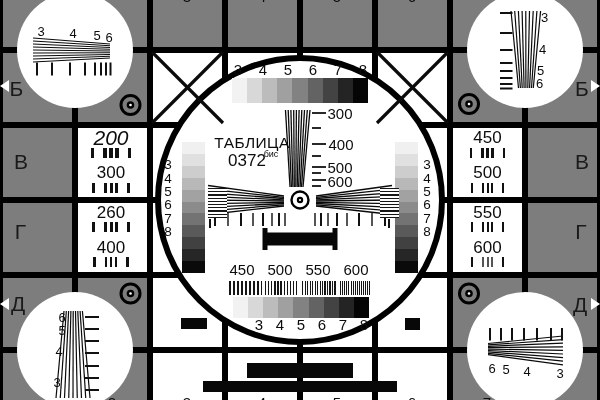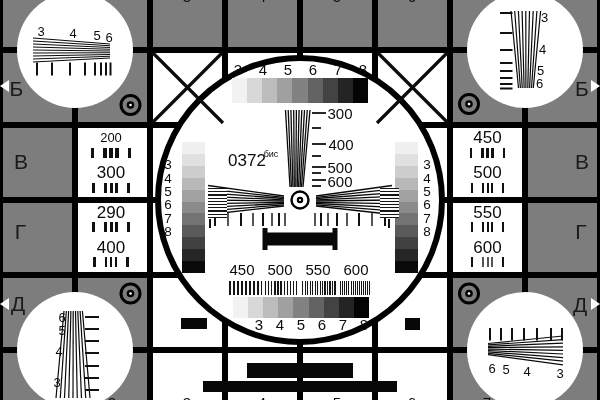--- a/index.html
+++ b/index.html
@@ -300,20 +300,21 @@
     <div class="abs" style="left:36px;top:0;width:34px;height:14px;background:repeating-linear-gradient(90deg,#151515 0 1.3px,#fdfdfd 1.3px 3.1px);"></div>
     <div class="abs" style="left:73px;top:0;width:35px;height:14px;background:repeating-linear-gradient(90deg,#151515 0 1.1px,#fdfdfd 1.1px 2.5px);"></div>
     <div class="abs" style="left:111px;top:0;width:31px;height:14px;background:repeating-linear-gradient(90deg,#151515 0 1px,#fdfdfd 1px 2.1px);"></div>
   </div>
 
   <div class="blk" style="left:181px;top:318px;width:26px;height:11px;"></div>
   <div class="blk" style="left:405px;top:318px;width:15px;height:12px;"></div>
   <div class="blk" style="left:247px;top:363px;width:106px;height:15px;"></div>
   <div class="blk" style="left:203px;top:381px;width:194px;height:11px;"></div>
 
+  <span class="txt" style="left:252px;top:143px;font-size:15.5px;letter-spacing:0.4px;">ТАБЛИЦА</span>
   <span class="txt" style="left:247px;top:160px;font-size:17px;">0372</span>
   <span class="txt" style="left:271px;top:154px;font-size:9px;">бис</span>
 
   <span class="txt" style="left:238px;top:69px;font-size:15px;">3</span>
   <span class="txt" style="left:263px;top:69px;font-size:15px;">4</span>
   <span class="txt" style="left:288px;top:69px;font-size:15px;">5</span>
   <span class="txt" style="left:313px;top:69px;font-size:15px;">6</span>
   <span class="txt" style="left:338px;top:69px;font-size:15px;">7</span>
   <span class="txt" style="left:363px;top:69px;font-size:15px;">8</span>
 
@@ -339,37 +340,37 @@
   <span class="txt" style="left:280px;top:269px;font-size:15px;">500</span>
   <span class="txt" style="left:318px;top:269px;font-size:15px;">550</span>
   <span class="txt" style="left:356px;top:269px;font-size:15px;">600</span>
   <span class="txt" style="left:259px;top:324px;font-size:15px;">3</span>
   <span class="txt" style="left:280px;top:324px;font-size:15px;">4</span>
   <span class="txt" style="left:301px;top:324px;font-size:15px;">5</span>
   <span class="txt" style="left:322px;top:324px;font-size:15px;">6</span>
   <span class="txt" style="left:343px;top:324px;font-size:15px;">7</span>
   <span class="txt" style="left:364px;top:324px;font-size:15px;">8</span>
 
-  <span class="txt" style="left:111px;top:136.5px;font-size:13px;">200</span>
+  <span class="txt" style="left:111px;top:136.5px;font-size:21px;font-style:italic;">200</span>
   <div class="tickrow" style="left:84px;top:148px;width:54px;height:10px;">
       <div style="width: 3.5px; height: 100%; background: rgb(17, 17, 17); margin-left: 0px;"></div>
       <div style="width: 3.5px; height: 100%; background: rgb(17, 17, 17); margin-left: 9px;"></div>
       <div style="width: 3.5px; height: 100%; background: rgb(17, 17, 17); margin-left: 2.5px;"></div>
       <div style="width: 3.5px; height: 100%; background: rgb(17, 17, 17); margin-left: 2.5px;"></div>
       <div style="width: 3.5px; height: 100%; background: rgb(17, 17, 17); margin-left: 9px;"></div>
     </div>
   <span class="txt" style="left:111px;top:171.5px;font-size:17px;">300</span>
   <div class="tickrow" style="left:84px;top:183px;width:54px;height:10px;">
       <div style="width: 3px; height: 100%; background: rgb(17, 17, 17); margin-left: 0px;"></div>
       <div style="width: 3px; height: 100%; background: rgb(17, 17, 17); margin-left: 9px;"></div>
       <div style="width: 3px; height: 100%; background: rgb(17, 17, 17); margin-left: 2.5px;"></div>
       <div style="width: 3px; height: 100%; background: rgb(17, 17, 17); margin-left: 2.5px;"></div>
       <div style="width: 3px; height: 100%; background: rgb(17, 17, 17); margin-left: 9px;"></div>
     </div>
-  <span class="txt" style="left:111px;top:211.5px;font-size:17px;">290</span>
+  <span class="txt" style="left:111px;top:211.5px;font-size:17px;">260</span>
   <div class="tickrow" style="left:84px;top:222px;width:54px;height:10px;">
       <div style="width: 3px; height: 100%; background: rgb(17, 17, 17); margin-left: 0px;"></div>
       <div style="width: 3px; height: 100%; background: rgb(17, 17, 17); margin-left: 9px;"></div>
       <div style="width: 3px; height: 100%; background: rgb(17, 17, 17); margin-left: 2.5px;"></div>
       <div style="width: 3px; height: 100%; background: rgb(17, 17, 17); margin-left: 2.5px;"></div>
       <div style="width: 3px; height: 100%; background: rgb(17, 17, 17); margin-left: 9px;"></div>
     </div>
   <span class="txt" style="left:111px;top:246.5px;font-size:17px;">400</span>
   <div class="tickrow" style="left:84px;top:256.5px;width:54px;height:10px;">
       <div style="width: 2.5px; height: 100%; background: rgb(17, 17, 17); margin-left: 0px;"></div>

